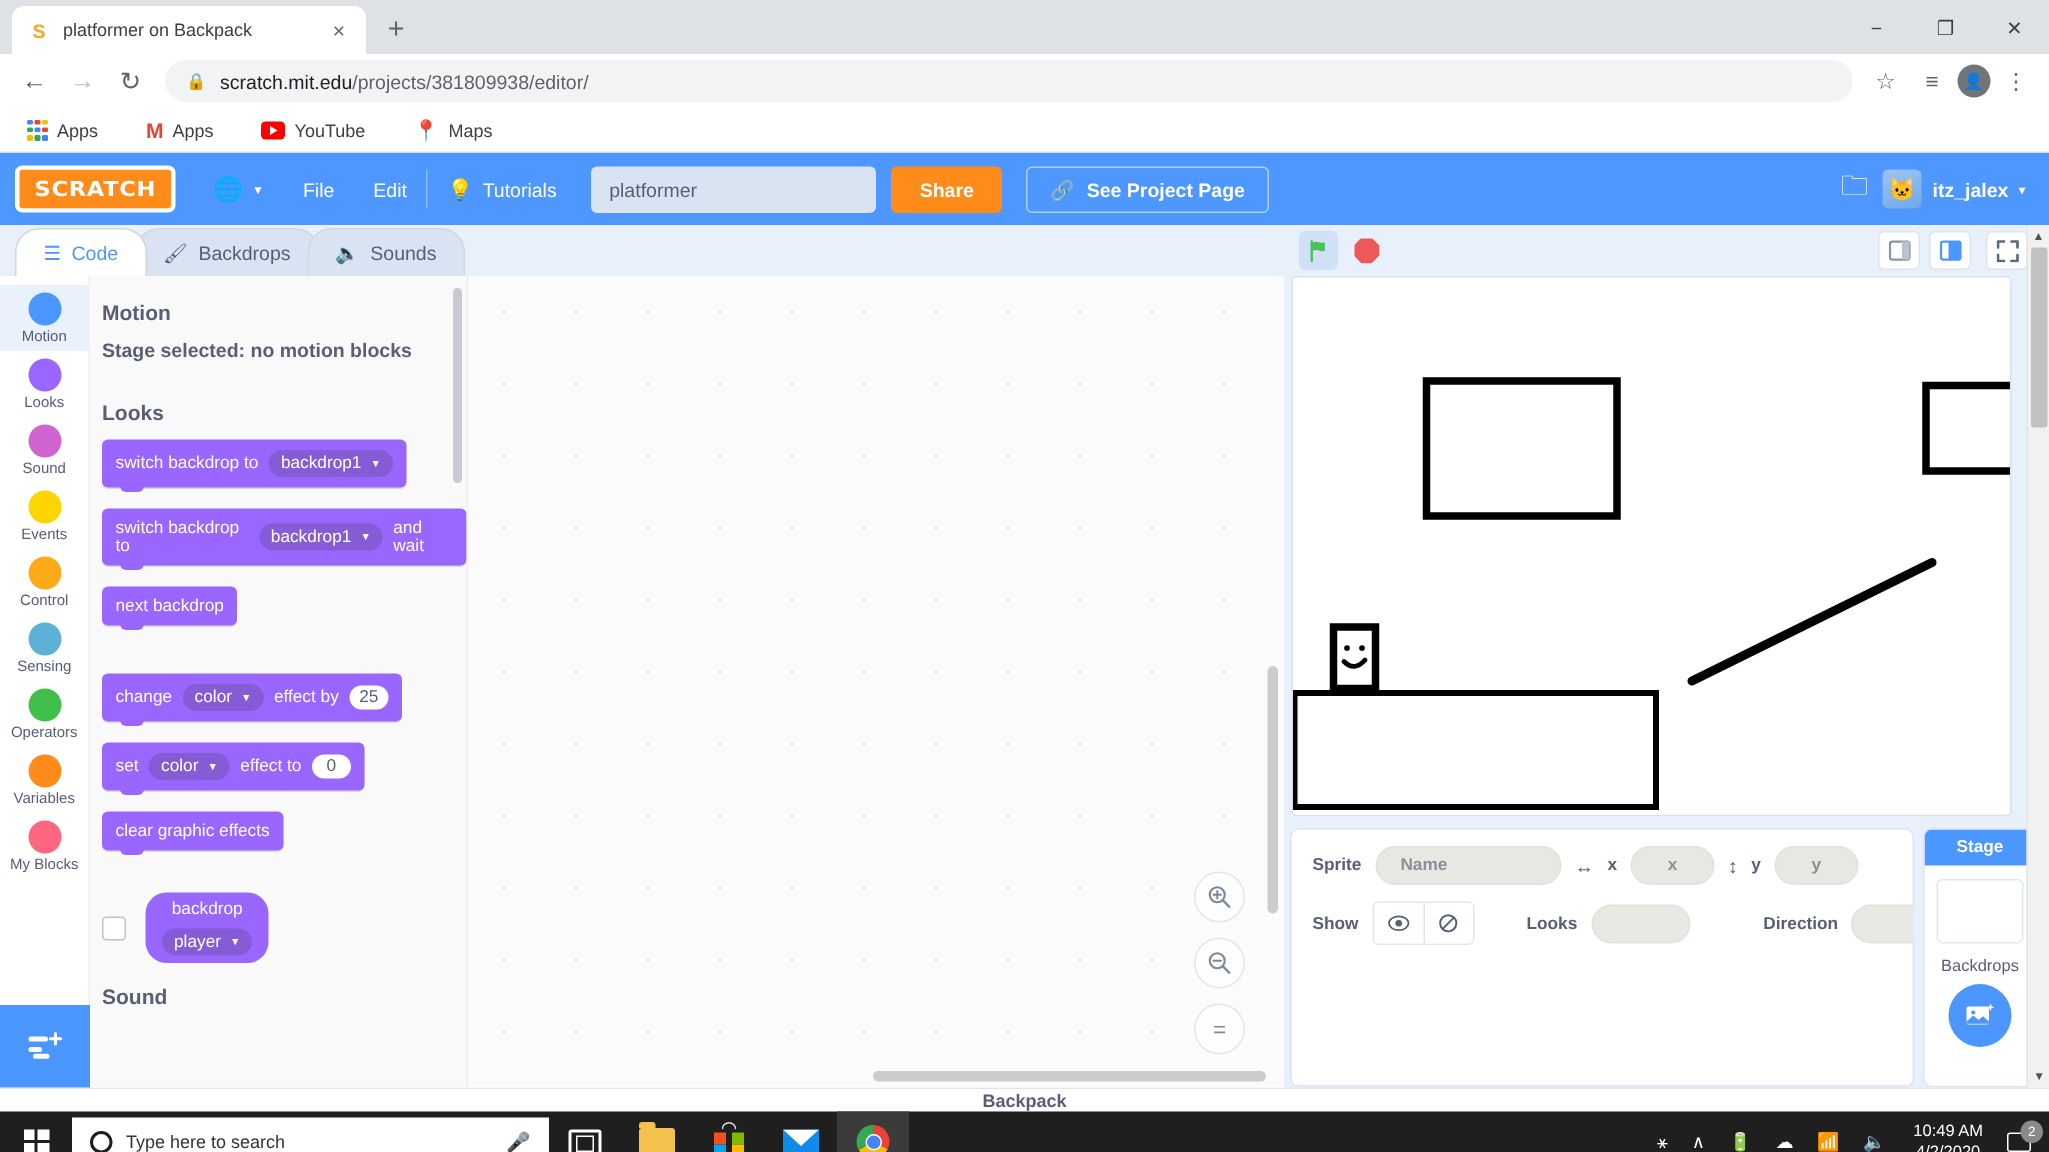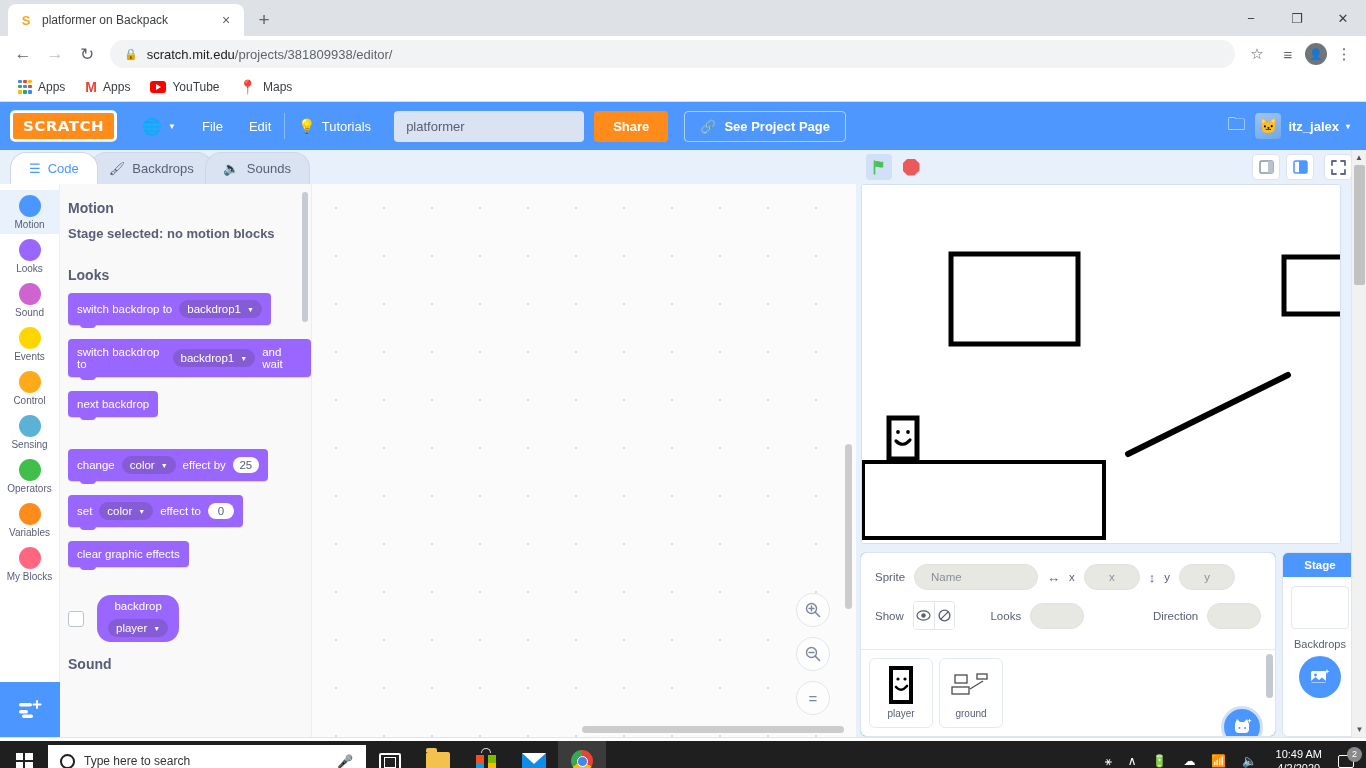--- a/index.html
+++ b/index.html
@@ -72,21 +72,21 @@
   }
   .avatar-chrome {
     width: 22px; height: 22px; border-radius: 50%;
     background: #70757a; display: flex; align-items: center;
     justify-content: center; font-size: 11px; cursor: pointer;
     overflow: hidden;
   }
 
   .bookmarks-bar {
     height: 30px; background: #fff; display: flex; align-items: center;
-    padding: 0 10px; gap: 4px; border-bottom: 1px solid #dadce0;
+    padding: 0 10px; gap: 16px; border-bottom: 1px solid #dadce0;
   }
   .bmk {
     display: flex; align-items: center; gap: 6px; padding: 3px 8px;
     font-size: 12px; color: #3c4043; cursor: pointer; border-radius: 4px;
   }
   .apps-grid {
     width: 14px; height: 14px;
     display: grid; grid-template-columns: repeat(3,1fr);
     grid-template-rows: repeat(3,1fr); gap: 1.5px;
   }
@@ -304,21 +304,21 @@
     width: 480px; height: 360px; background: #fff; border: 1px solid #d6e0f0;
     border-radius: 3px; position: relative; overflow: hidden; margin-left: 1px;
   }
   .stage svg { display: block; }
 
   .sprite-panel {
     flex: 1; display: flex; margin-top: 8px; gap: 6px; overflow: hidden;
   }
   .sprite-main {
     flex: 1; background: #14b8a6; border-radius: 6px; display: flex;
-    flex-direction: column; overflow: hidden; border: 1px solid #dde4ef;
+    flex-direction: row; overflow: hidden; border: 1px solid #dde4ef; font-weight: bold;
   }
   .sp-info {
     padding: 11px 14px 8px; border-bottom: 1px solid #e5ebf4;
     background: #fff;
   }
   .sp-row { display: flex; align-items: center; gap: 9px; margin-bottom: 11px; }
   .sp-lbl { font-size: 11.5px; color: #575e75; }
   .sp-field {
     background: #e8e8e2; border-radius: 14px; height: 26px;
     display: flex; align-items: center; padding: 0 16px;
@@ -828,21 +828,21 @@
                 </span>
                 <span class="show-btn">
                   <svg width="15" height="15" viewBox="0 0 15 15">
                     <circle cx="7.5" cy="7.5" r="5.4" fill="none" stroke="#575e75" stroke-width="1.3"></circle>
                     <path d="M3.6 11.4L11.4 3.6" stroke="#575e75" stroke-width="1.3"></path>
                   </svg>
                 </span>
               </span>
               <span class="sp-lbl" style="margin-left:26px">Looks</span>
               <span class="sp-field size"></span>
-              <span class="sp-lbl" style="margin-left:60px">Direction</span>
+              <span class="sp-lbl" style="margin-left:40px">Direction</span>
               <span class="sp-field dir"></span>
             </div>
           </div>
           <div class="sp-list">
             <div class="sp-card">
               <span class="thumb">
                 <svg width="28" height="38" viewBox="0 0 28 38">
                   <rect x="4" y="2" width="20" height="34" fill="#fff" stroke="#000" stroke-width="4"></rect>
                   <circle cx="11" cy="13" r="1.6" fill="#000"></circle>
                   <circle cx="18" cy="13" r="1.6" fill="#000"></circle>

